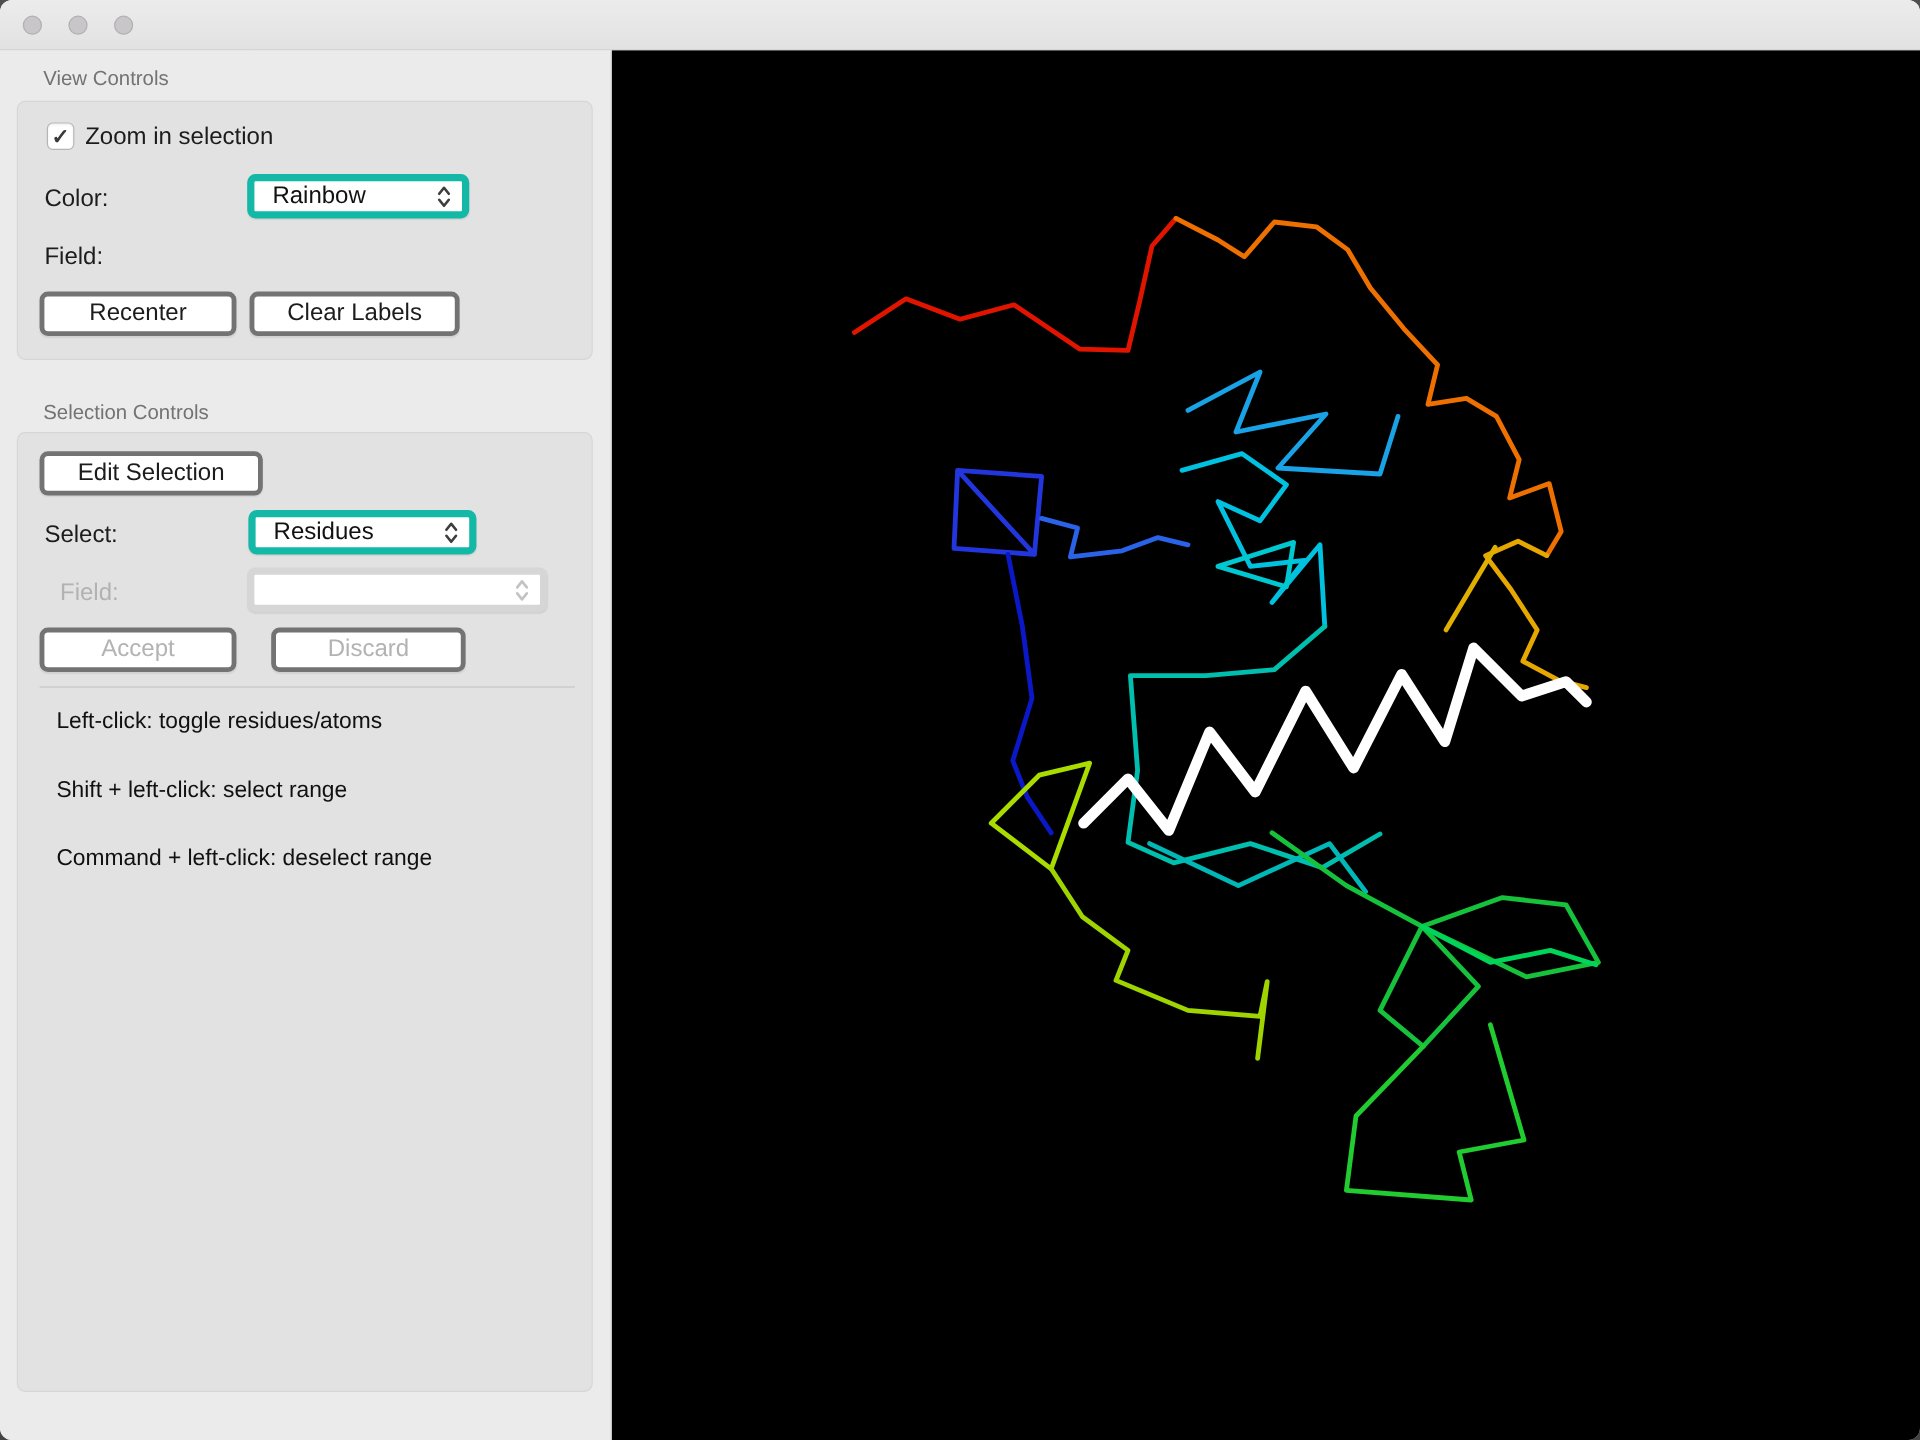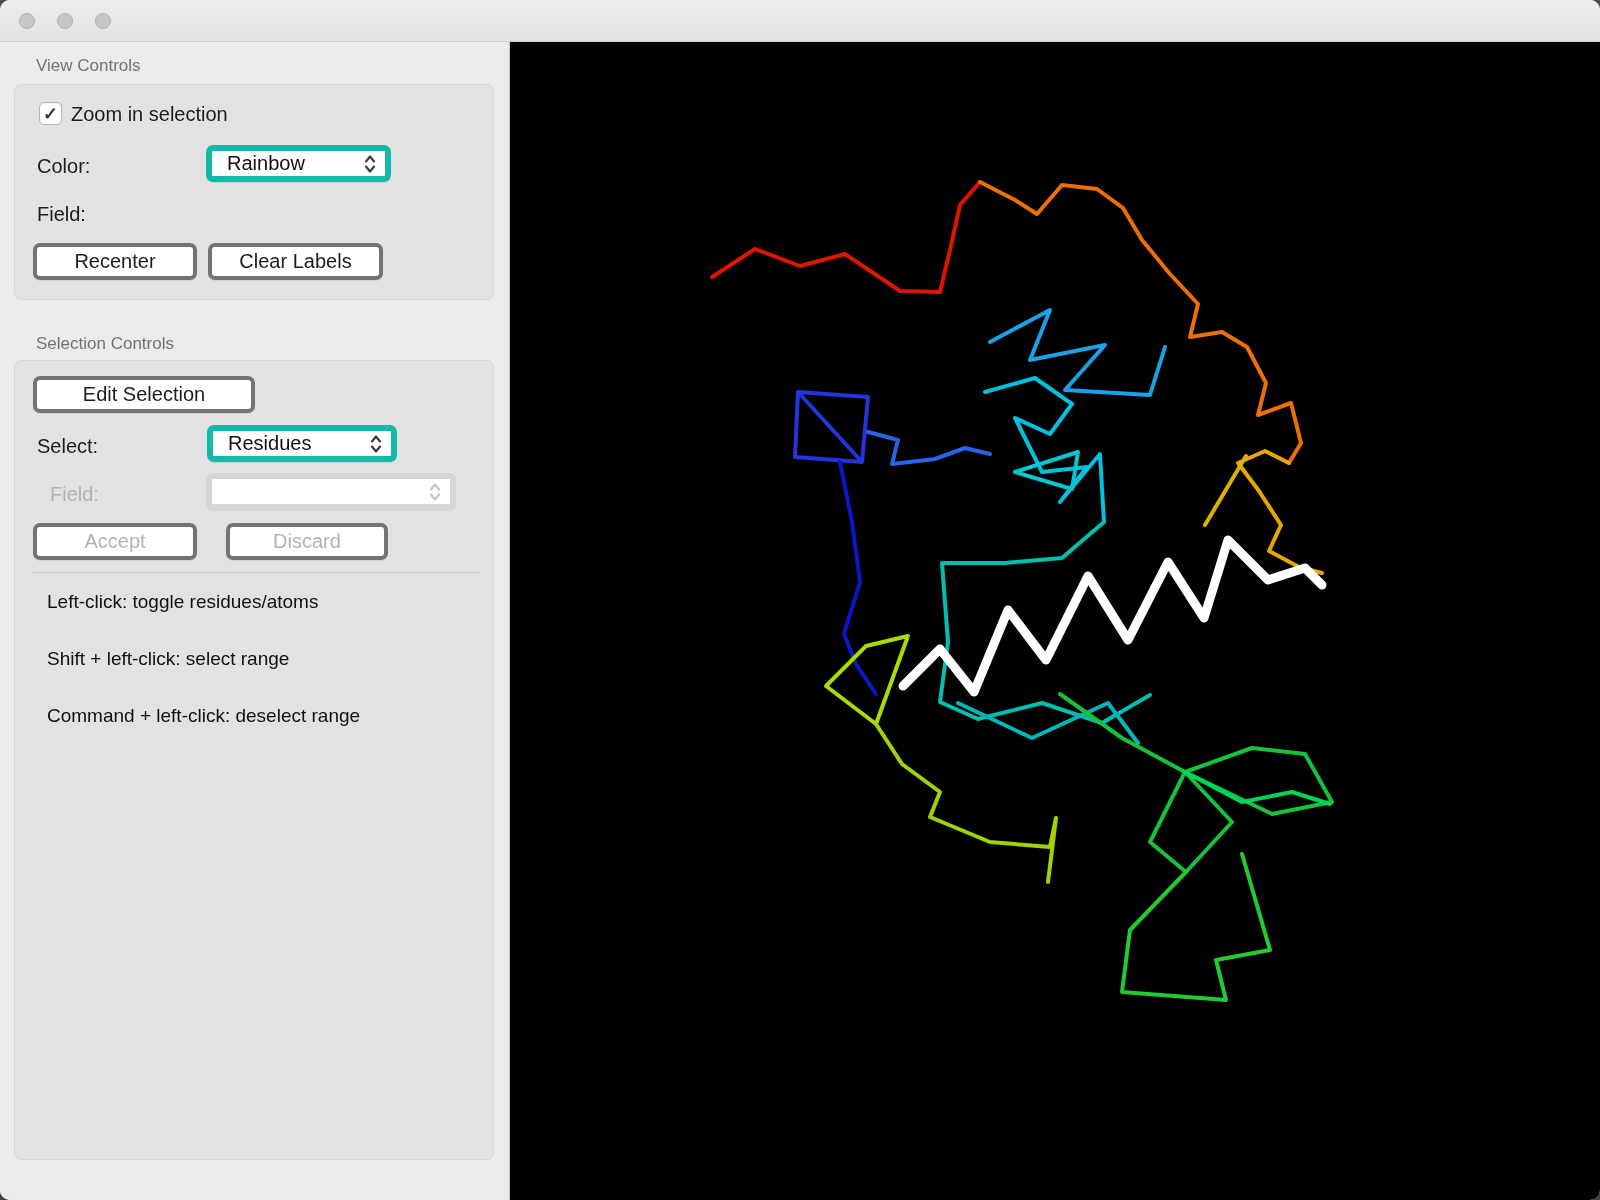--- a/index.html
+++ b/index.html
@@ -112,21 +112,21 @@
 
       <div class="lbl" style="left:22px; top:118px;">Field:</div>
 
       <div class="btn" style="left:18px; top:158px; width:164px;">Recenter</div>
       <div class="btn" style="left:193px; top:158px; width:175px;">Clear Labels</div>
     </div>
 
     <div class="section-title" style="left:36px; top:292px;">Selection Controls</div>
 
     <div class="group" style="top:318px; height:800px;">
-      <div class="btn" style="left:18px; top:15px; width:222px;">Edit Selection</div>
+      <div class="btn" style="left:18px; top:15px; width:186px;">Edit Selection</div>
 
       <div class="lbl" style="left:22px; top:74px;">Select:</div>
       <div class="dropdown" style="left:192px; top:64px; width:190px;align-items:center;">
         <span>Residues</span>
         <span class="chev">
           <svg width="16" height="24" viewBox="0 0 16 24">
               <path d="M4 9.5 L8 4.5 L12 9.5 M4 14.5 L8 19.5 L12 14.5" fill="none" stroke="currentColor" stroke-width="2.2" stroke-linecap="round" stroke-linejoin="round"></path>
             </svg>
         </span>
       </div>

